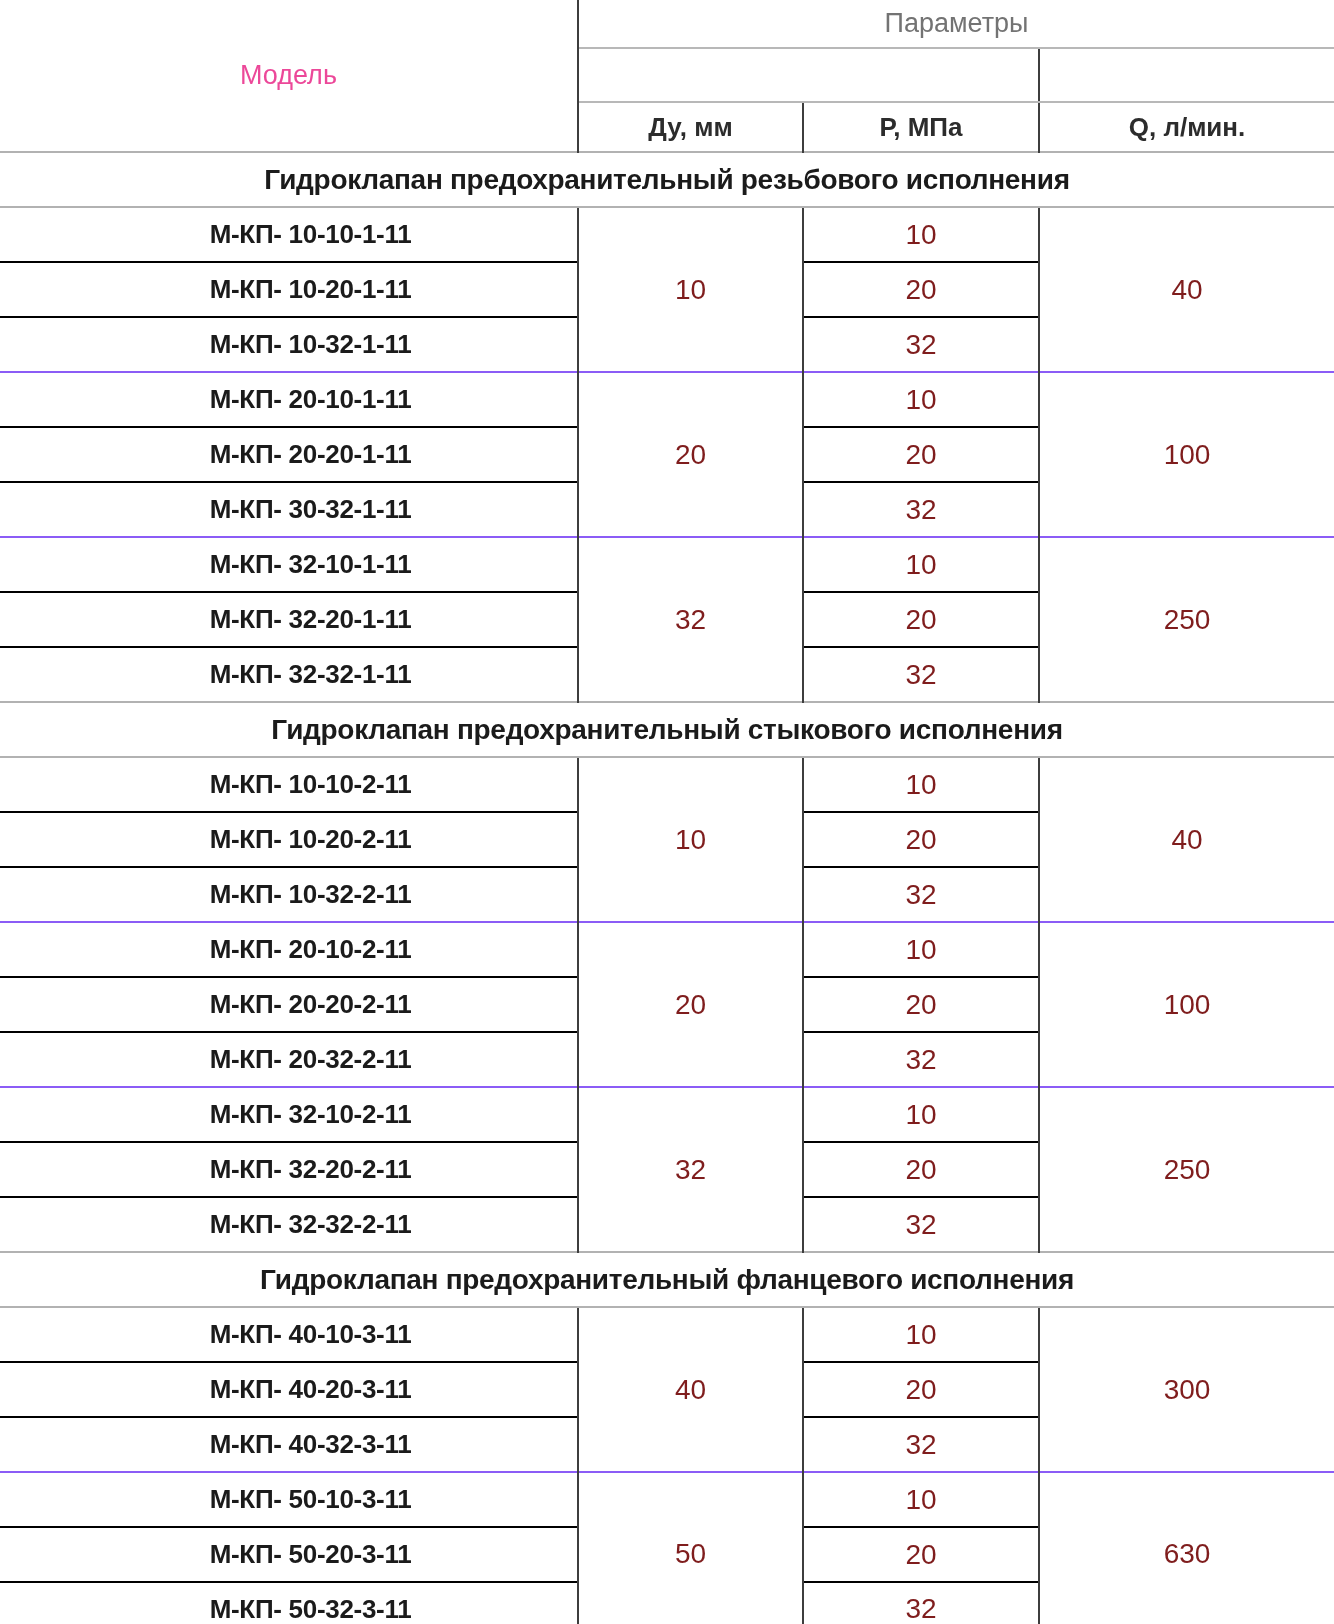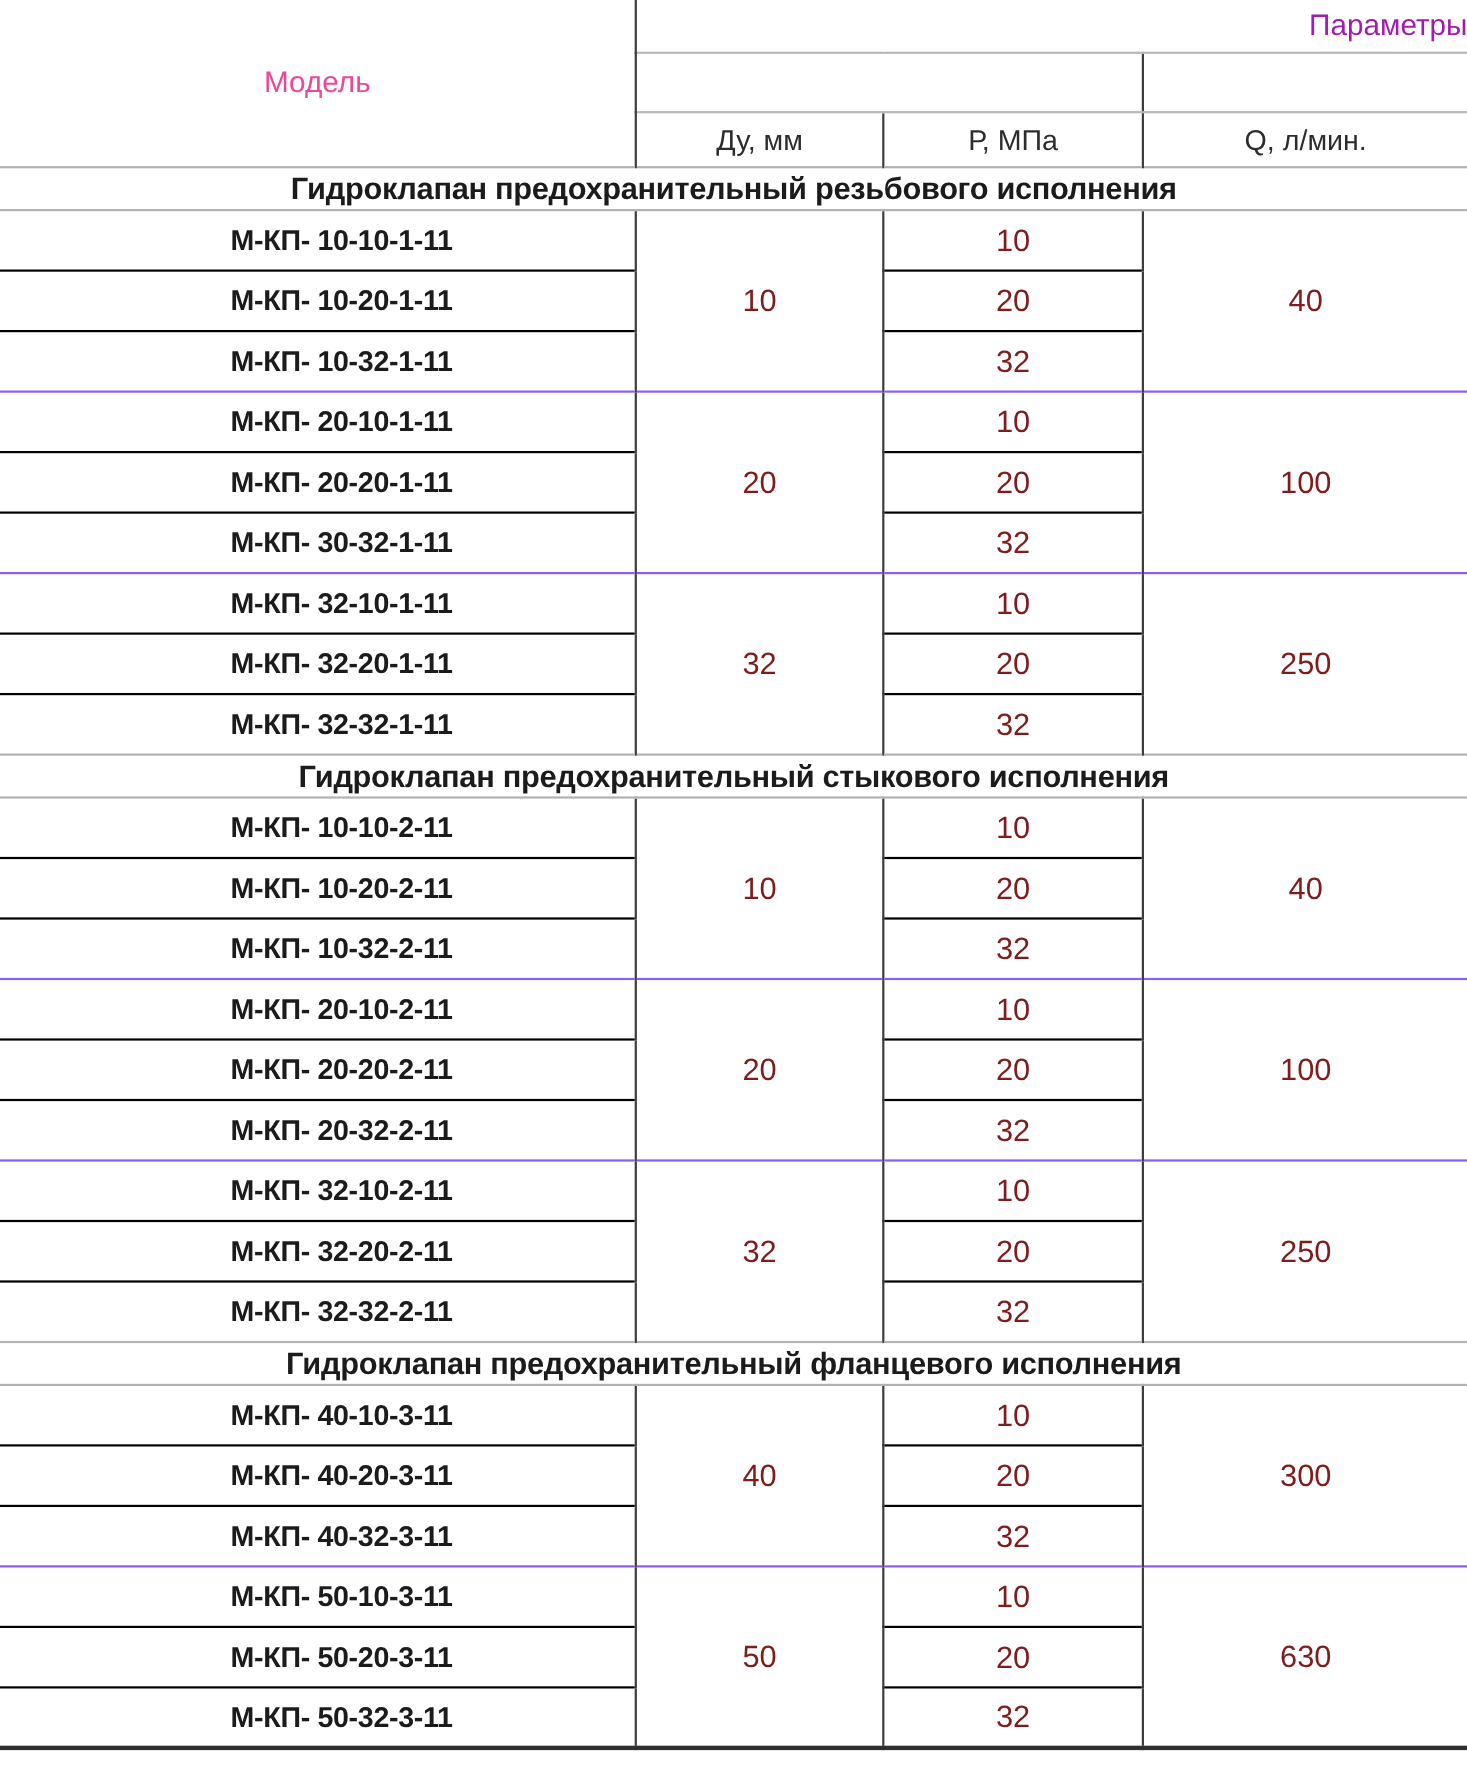--- a/index.html
+++ b/index.html
@@ -19,32 +19,32 @@
   td {
     text-align: center;
     vertical-align: middle;
     padding: 0;
     overflow: hidden;
     white-space: nowrap;
   }
   
   tr.hr1 { height: 48px; }
   tr.hr2 { height: 54px; }
-  tr.hr3 { height: 50px; }
-  tr.title-row { height: 39px; }
+  tr.hr3 { height: 50px; font-weight: bold; }
+  tr.title-row { height: 55px; }
   tr.data-row { height: 55px; }
 
   
   td.model-hdr {
     border-right: 2px solid #3d3d3d;
     font-size: 27px; color: #ec4899;
   }
   td.params-hdr {
     border-bottom: 2px solid #b8b8b8;
-    font-size: 27px; color: #a21caf; text-align: right;
+    font-size: 27px; color: #737373;
   }
   td.spacer-l { border-right: 2px solid #3d3d3d; border-bottom: 2px solid #b8b8b8; }
   td.spacer-r { border-bottom: 2px solid #b8b8b8; }
   td.sub-hdr { font-size: 26px; color: #2c2c2c; }
   td.sub-du, td.sub-p { border-right: 2px solid #3d3d3d; }
 
   
   td.section-title {
     font-weight: bold;
     font-size: 28px;

